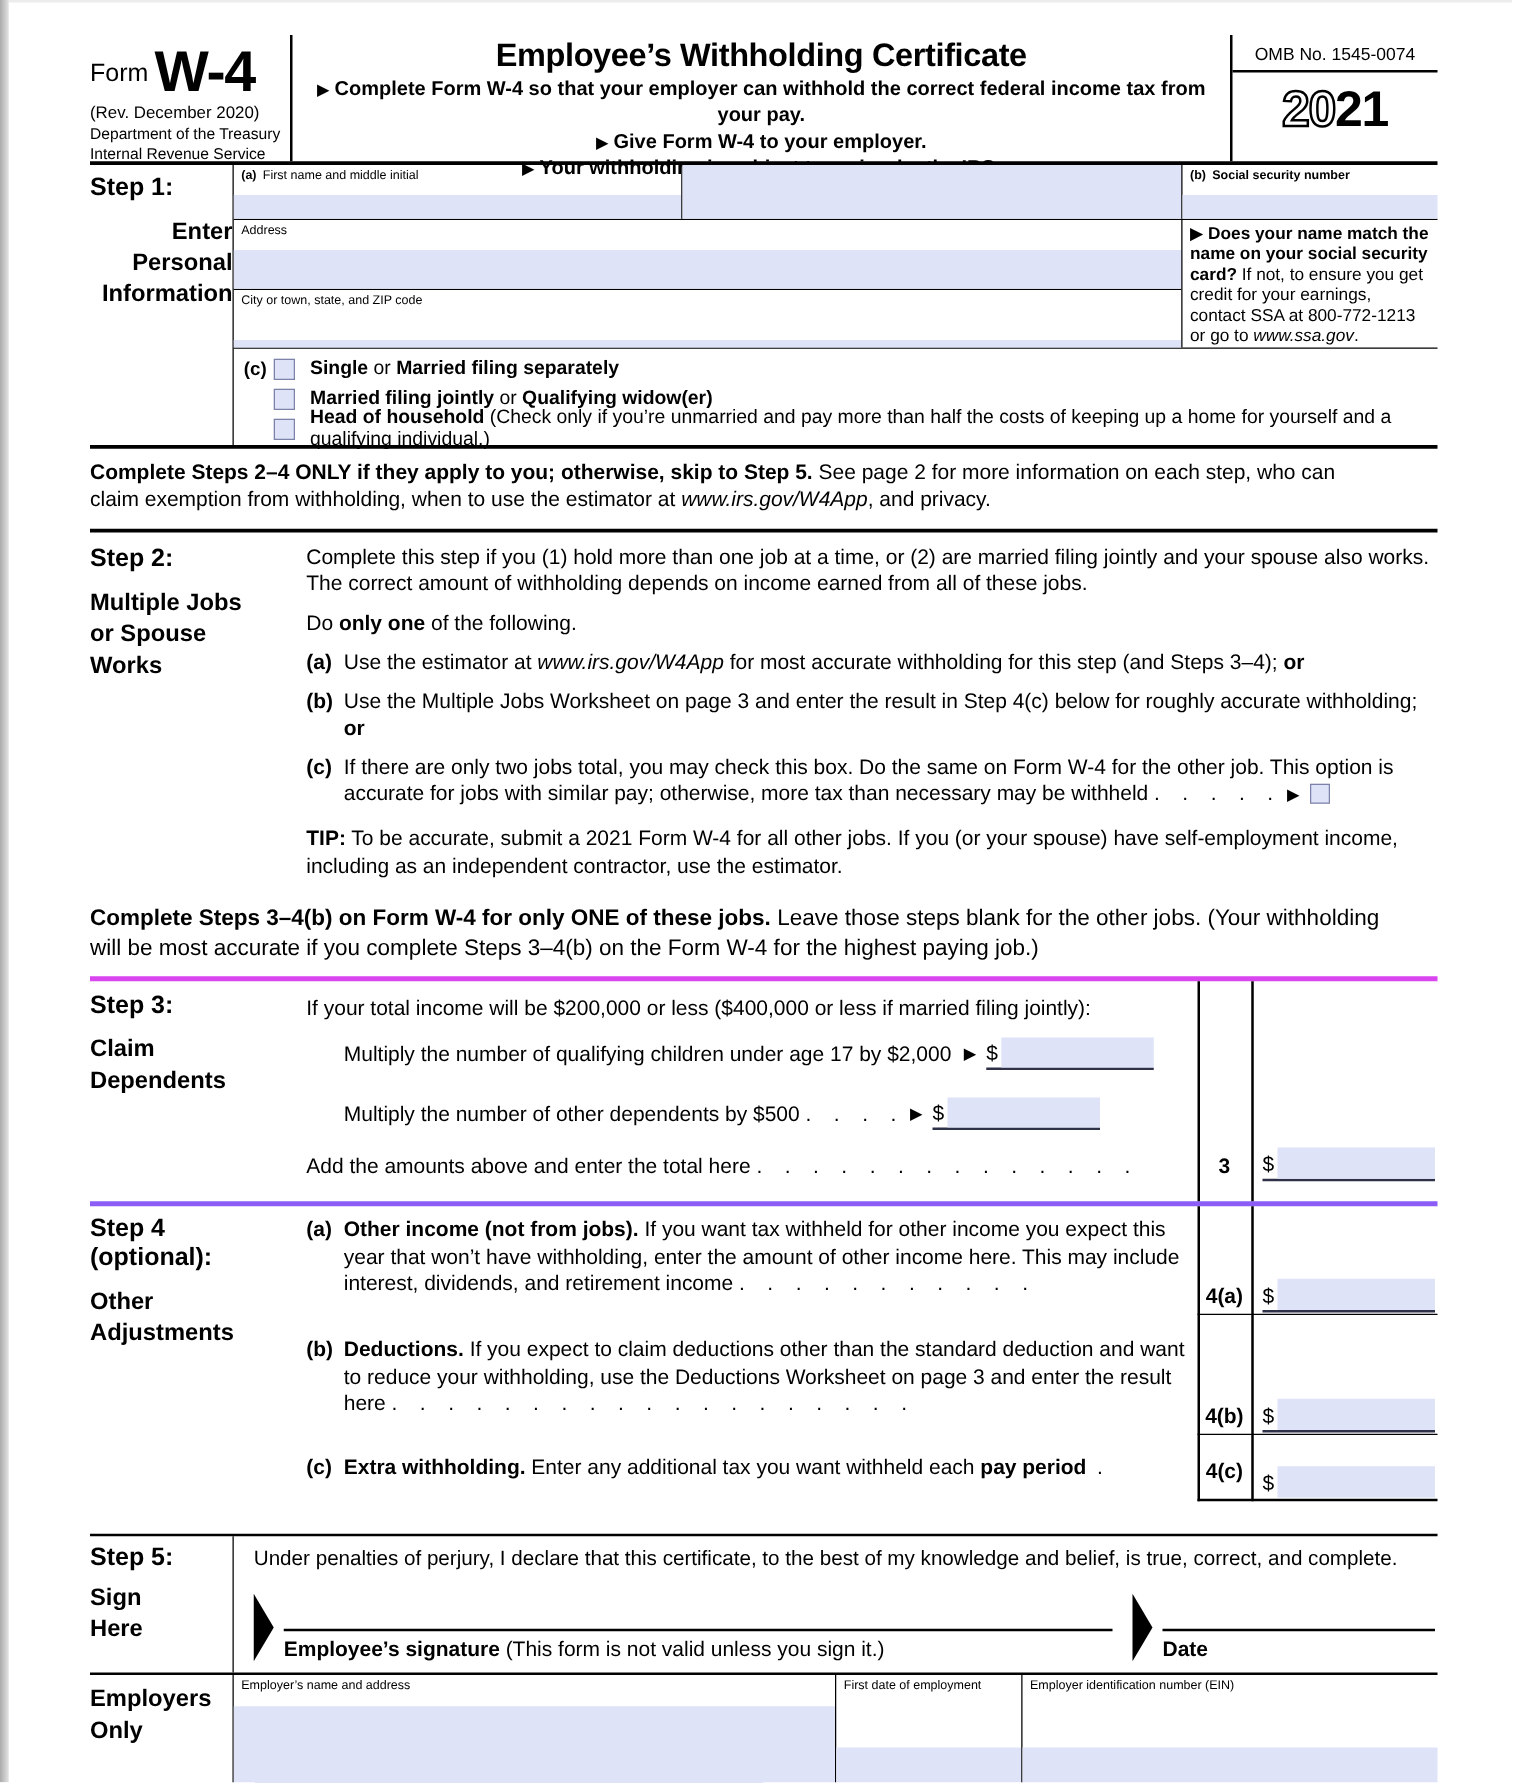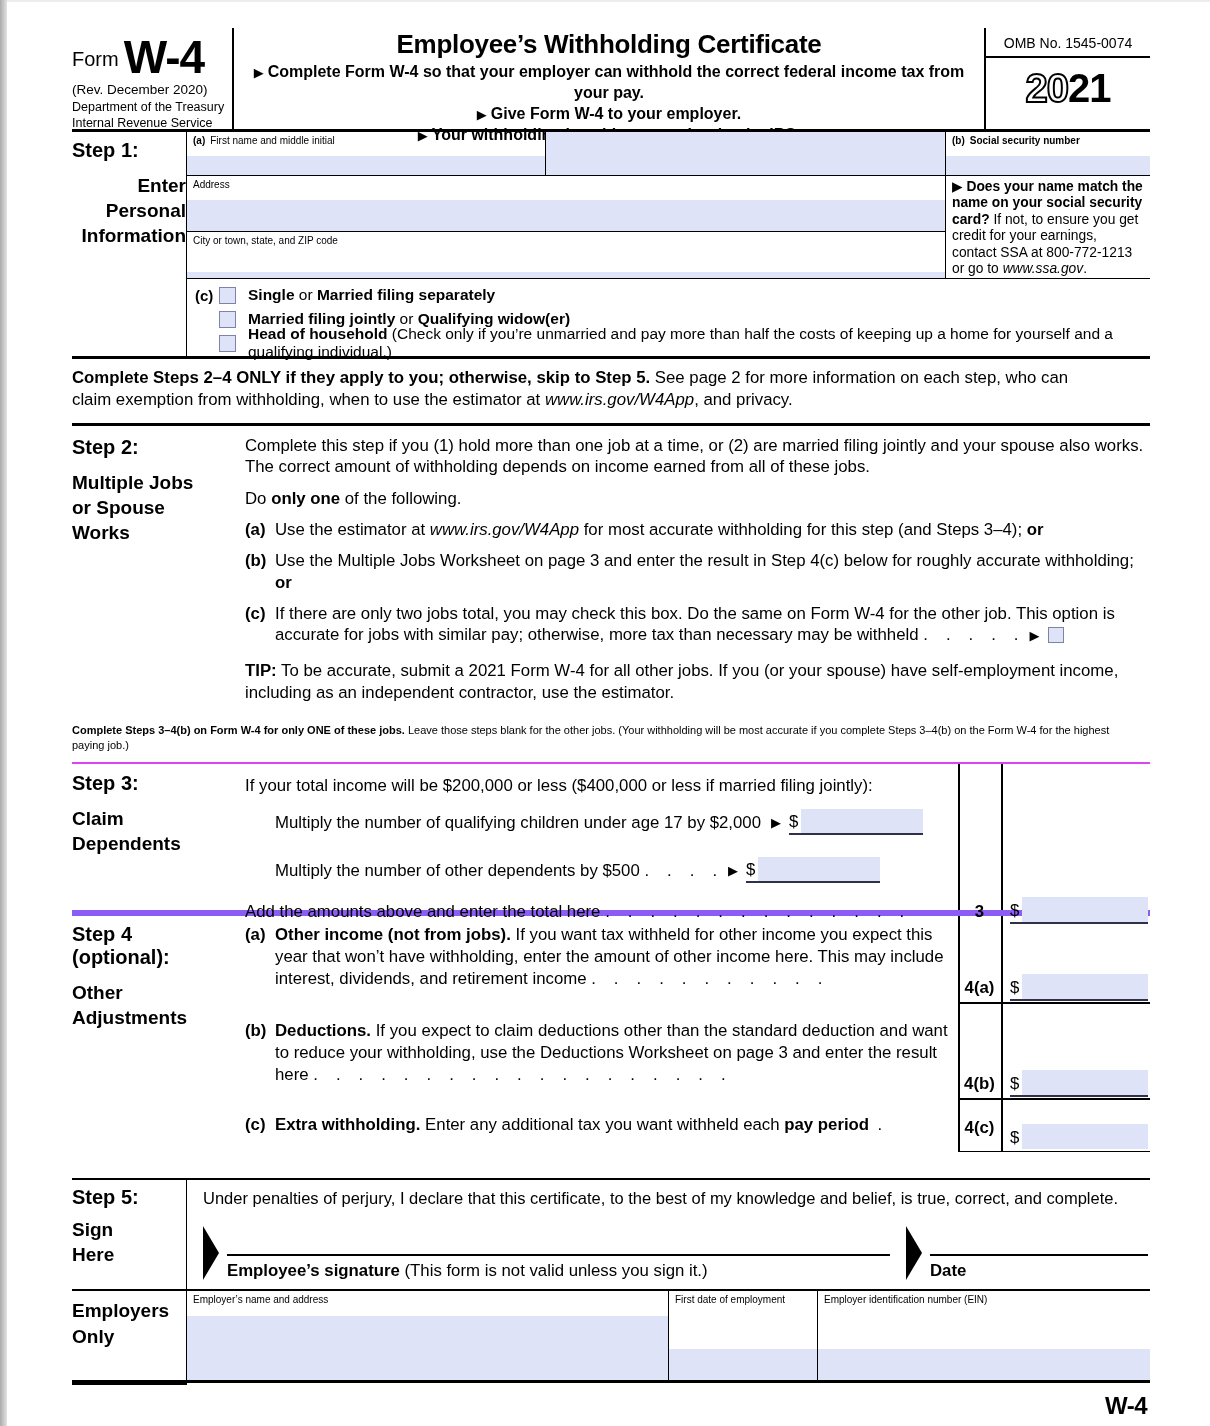--- a/index.html
+++ b/index.html
@@ -58,38 +58,38 @@
   .r-city{flex:1;gap:16px;}
   .ssn-note{width:205px;border-left:1.5px solid #000;padding:3px 5px 0 6px;font-size:13.8px;line-height:1.2;}
   .s1-c{flex:1;padding-top:5px;}
   .cline{display:flex;align-items:center;height:22px;margin-bottom:2px;font-size:15.5px;}
   .cmark{width:32px;padding-left:8px;font-weight:bold;font-size:15px;flex:none;}
   .cbox{width:17px;height:17px;background:var(--blue);border:1px solid var(--boxborder);margin-right:12px;flex:none;}
 
   
   .bigpara{padding:8px 0 11px;border-bottom:3px solid #000;font-size:16.8px;line-height:1.33;}
   .bigpara .inner{display:block;max-width:1035px;}
-  .bigpara2{padding:7px 0 10px;border-bottom:2px solid #d946ef;font-size:11px;line-height:1.33;}
+  .bigpara2{padding:7px 0 10px;border-bottom:4px solid #d946ef;font-size:18px;line-height:1.33;}
   .bigpara2 .inner{display:block;max-width:1045px;}
 
   
   .s2{display:flex;padding:9px 0 12px;min-height:268px;}
   .s2-label{width:173px;flex:none;padding-top:1px;}
   .s2-content{flex:1;font-size:16.8px;line-height:1.3;}
   .s2-item{display:flex;margin-top:9px;}
   .s2-marker{width:30px;font-weight:bold;flex:none;}
   .s2-text{flex:1;padding-right:2px;max-width:885px;}
   .doonly{margin-top:10px;}
   .tip{margin-top:14px;max-width:905px;}
   .inline-arrow{font-size:13px;margin:0 8px 0 10px;}
   .cb-inline{display:inline-block;width:16px;height:16px;background:var(--blue);
     border:1px solid var(--boxborder);vertical-align:-3px;}
 
   
-  .s3{position:relative;height:152px;border-bottom:6px solid #8b5cf6;}
+  .s3{position:relative;height:180px;border-bottom:4px solid #8b5cf6;}
   .s4{position:relative;height:236px;}
   .vline{position:absolute;top:0;bottom:0;width:1.5px;background:#000;}
   .v1{left:886px;} .v2{left:929px;}
   .hseg{position:absolute;left:886px;right:0;height:1.5px;background:#000;}
   .numcell{position:absolute;left:886px;width:43px;text-align:center;font-weight:bold;font-size:16.8px;}
   .moneyline{position:absolute;left:938px;right:2px;display:flex;align-items:flex-end;
     border-bottom:2px solid #2e3147;height:27px;}
   .moneyline .ds{font-size:16.8px;padding-bottom:1px;}
   .moneyline .mblue{flex:1;height:25px;background:var(--blue);margin-left:3px;}
   .s3-labelblk{position:absolute;left:0;top:8px;}

